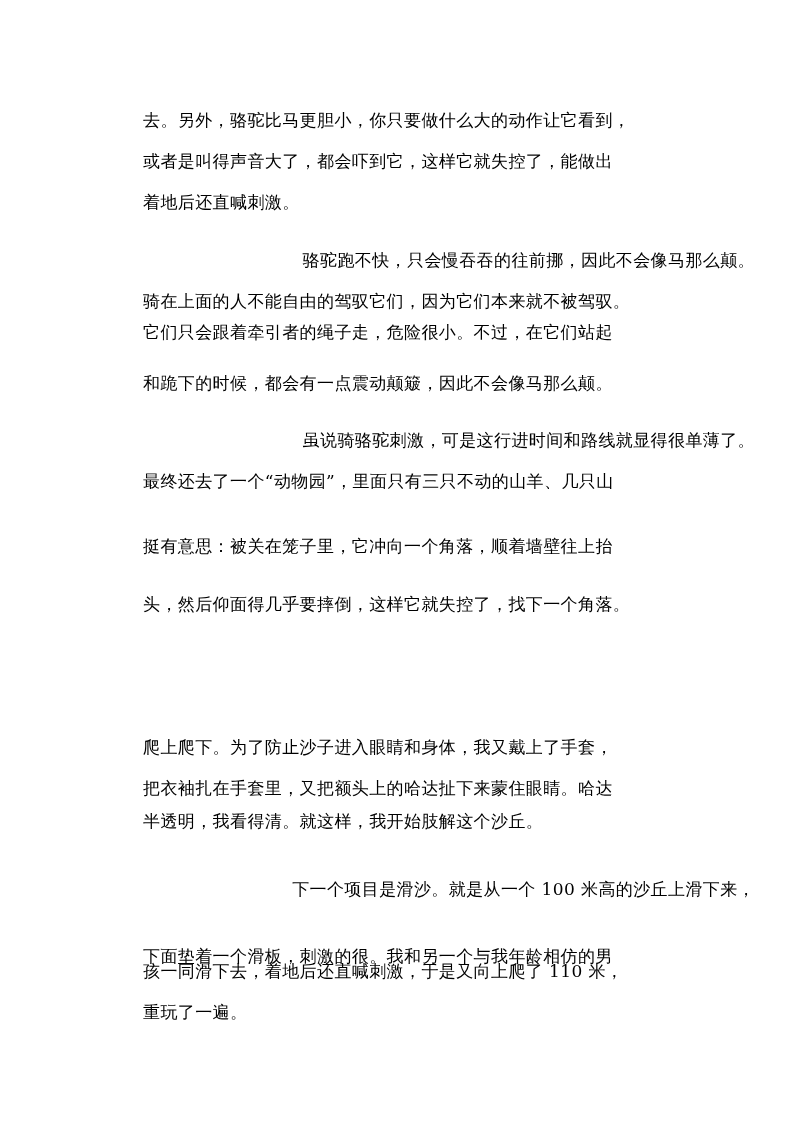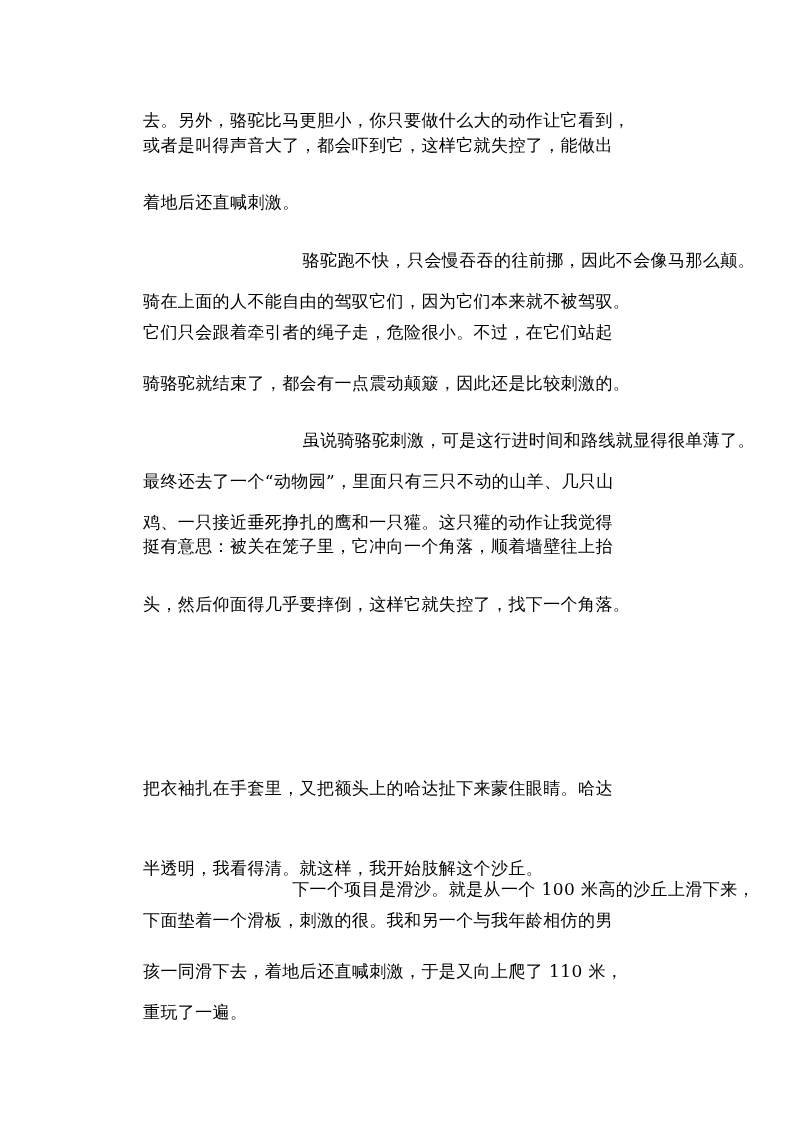--- a/index.html
+++ b/index.html
@@ -16,34 +16,34 @@
     margin-left: 24px;
   }
   .indent { left: 161px; text-align: right; }
 </style>
 </head>
 <body>
 
 <div class="page">
 
   <div class="line" style="top:108px">去。另外，骆驼比马更胆小，你只要做什么大的动作让它看到，</div>
-  <div class="line" style="top:133px">或者是叫得声音大了，都会吓到它，这样它就失控了，能做出</div>
+  <div class="line" style="top:149px">或者是叫得声音大了，都会吓到它，这样它就失控了，能做出</div>
   <div class="line" style="top:190px">着地后还直喊刺激。</div>
 
   <div class="line indent" style="top:248px">骆驼跑不快，只会慢吞吞的往前挪，因此不会像马那么颠。</div>
   <div class="line" style="top:289px">骑在上面的人不能自由的驾驭它们，因为它们本来就不被驾驭。</div>
   <div class="line" style="top:320px">它们只会跟着牵引者的绳子走，危险很小。不过，在它们站起</div>
-  <div class="line" style="top:371px">骑骆驼就结束了，都会有一点震动颠簸，因此还是比较刺激的。</div>
+  <div class="line" style="top:371px">和跪下的时候，都会有一点震动颠簸，因此不会像马那么颠。</div>
 
   <div class="line" style="top:469px">最终还去了一个“动物园”，里面只有三只不动的山羊、几只山</div>
   <div class="line indent" style="top:428px">虽说骑骆驼刺激，可是这行进时间和路线就显得很单薄了。</div>
-  <div class="line" style="top:510px">鸡、一只接近垂死挣扎的鹰和一只獾。这只獾的动作让我觉得</div>
   <div class="line" style="top:534px">挺有意思：被关在笼子里，它冲向一个角落，顺着墙壁往上抬</div>
   <div class="line" style="top:592px">头，然后仰面得几乎要摔倒，这样它就失控了，找下一个角落。</div>
 
+  <div class="line" style="top:735px">爬上爬下。为了防止沙子进入眼睛和身体，我又戴上了手套，</div>
   <div class="line" style="top:776px">把衣袖扎在手套里，又把额头上的哈达扯下来蒙住眼睛。哈达</div>
-  <div class="line" style="top:856px">半透明，我看得清。就这样，我开始肢解这个沙丘。</div>
+  <div class="line" style="top:809px">半透明，我看得清。就这样，我开始肢解这个沙丘。</div>
 
   <div class="line indent" style="top:877px">下一个项目是滑沙。就是从一个 100 米高的沙丘上滑下来，</div>
-  <div class="line" style="top:908px">下面垫着一个滑板，刺激的很。我和另一个与我年龄相仿的男</div>
+  <div class="line" style="top:944px">下面垫着一个滑板，刺激的很。我和另一个与我年龄相仿的男</div>
   <div class="line" style="top:959px">孩一同滑下去，着地后还直喊刺激，于是又向上爬了 110 米，</div>
   <div class="line" style="top:1000px">重玩了一遍。</div>
 </div>
 
 </body></html>

